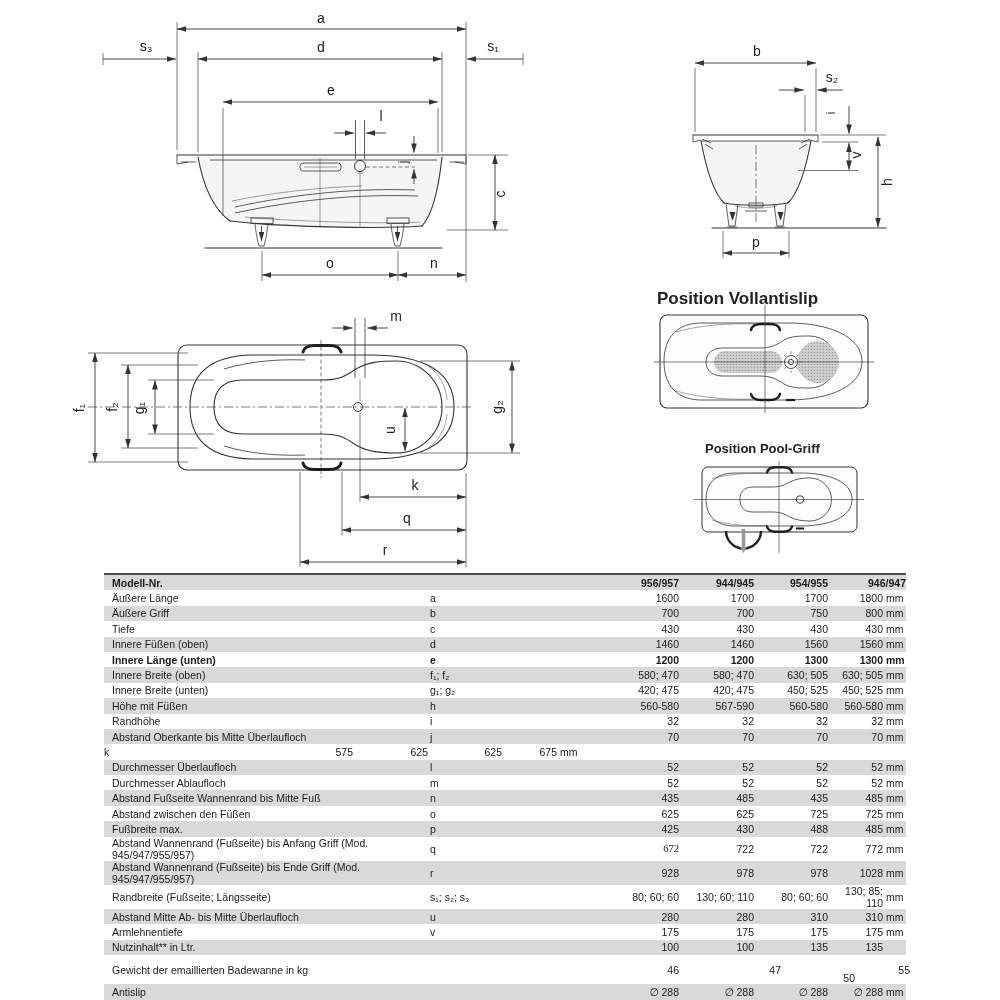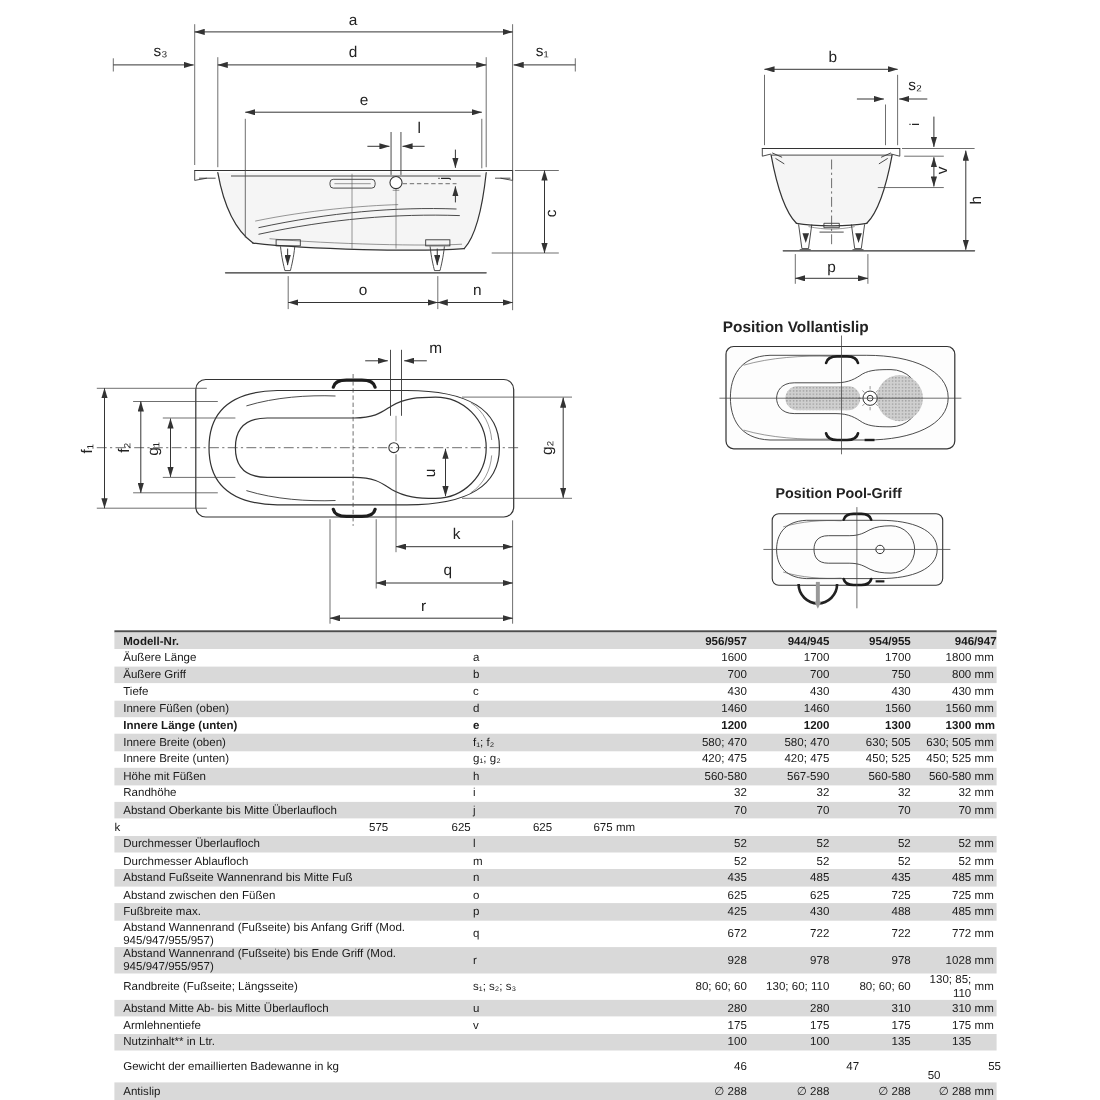--- a/index.html
+++ b/index.html
@@ -15,21 +15,21 @@
   .dim{stroke:#333;stroke-width:.9;fill:none;marker-start:url(#mA);marker-end:url(#mA);}
   .dimE{stroke:#333;stroke-width:.9;fill:none;marker-end:url(#mA);}
   .dimS{stroke:#333;stroke-width:.9;fill:none;marker-start:url(#mA);}
   .ext{stroke:#444;stroke-width:.7;fill:none;}
   .cl{stroke:#444;stroke-width:.7;fill:none;stroke-dasharray:9 3 2 3;}
   .dash{stroke:#444;stroke-width:.7;fill:none;stroke-dasharray:4 2.5;}
   .hand{stroke:#1d1d1d;stroke-width:3;fill:none;stroke-linecap:round;}
   .hand2{stroke:#1d1d1d;stroke-width:2.4;fill:none;stroke-linecap:round;}
   .lbl{font-family:"Liberation Sans","DejaVu Sans",sans-serif;font-size:14px;font-weight:500;fill:#222;}
   .lblS{font-family:"Liberation Sans","DejaVu Sans",sans-serif;font-size:12px;font-weight:500;fill:#222;}
-  .dtitle{font-size:14px;font-weight:600;color:#222;}
+  .dtitle{font-size:17px;font-weight:600;color:#222;}
   .dtitle2{font-size:13px;font-weight:600;color:#222;}
   
   .spec-table{position:absolute;left:104px;top:573px;width:802px;border-top:2.5px solid #4d4d4d;
               font-size:10.5px;line-height:1.15;color:#1a1a1a;}
   .trow{display:flex;min-height:15.4px;align-items:stretch;}
   .trow.shade{background:#d9d9d9;}
   .trow.bold{font-weight:700;}
   .trow.tall{min-height:33px;padding:2px 0;}
   .cell{display:flex;align-items:center;}
   .c-label{flex:0 0 318px;padding-left:8px;}
@@ -368,21 +368,21 @@
         <div class="cell c-label">Fußbreite max.</div>
         <div class="cell c-sym">p</div>
         <div class="cell c-v" style="flex: 0 0 179px;"><span class="val">425</span></div>
         <div class="cell c-v" style="flex: 0 0 75px;"><span class="val">430</span></div>
         <div class="cell c-v" style="flex: 0 0 74px;"><span class="val">488</span></div>
         <div class="cell c-v" style="flex: 0 0 78px;"><span class="val">485</span><span class="unit">mm</span></div>
       </div>
       <div class="trow">
         <div class="cell c-label">Abstand Wannenrand (Fußseite) bis Anfang Griff (Mod. 945/947/955/957)</div>
         <div class="cell c-sym">q</div>
-        <div class="cell c-v" style="flex: 0 0 179px;"><span class="val">672</span></div>
+        <div class="cell c-v" style="flex: 0 0 179px; font-family: Liberation Serif, serif;"><span class="val">672</span></div>
         <div class="cell c-v" style="flex: 0 0 75px;"><span class="val">722</span></div>
         <div class="cell c-v" style="flex: 0 0 74px;"><span class="val">722</span></div>
         <div class="cell c-v" style="flex: 0 0 78px;"><span class="val">772</span><span class="unit">mm</span></div>
       </div>
       <div class="trow shade">
         <div class="cell c-label">Abstand Wannenrand (Fußseite) bis Ende Griff (Mod. 945/947/955/957)</div>
         <div class="cell c-sym">r</div>
         <div class="cell c-v" style="flex: 0 0 179px;"><span class="val">928</span></div>
         <div class="cell c-v" style="flex: 0 0 75px;"><span class="val">978</span></div>
         <div class="cell c-v" style="flex: 0 0 74px;"><span class="val">978</span></div>

